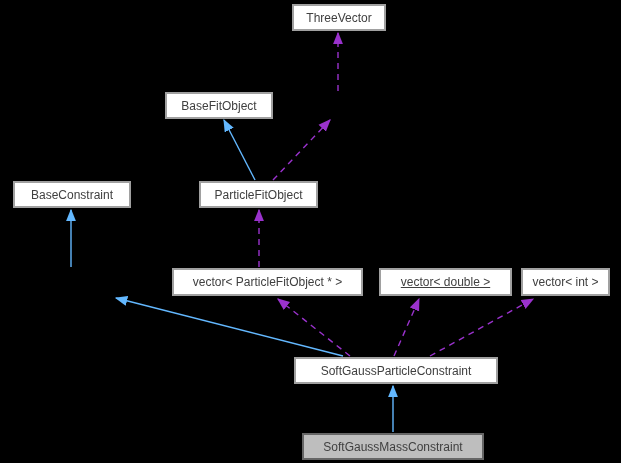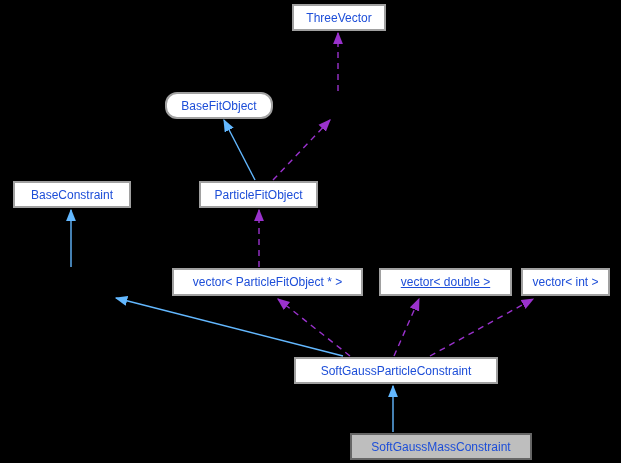--- a/index.html
+++ b/index.html
@@ -33,46 +33,46 @@
     fill: none;
   }
   .head-inherit { fill: var(--inherit, #63B8FF); }
   .head-usage   { fill: var(--usage, #9A32CD); }
   .node {
     position: absolute;
     z-index: 2;
     box-sizing: border-box;
     background: var(--node-bg, #fff);
     border: 2px solid var(--node-border, #A0A0A0);
-    color: #1d4ed8;
+    color: #404040;
     font-size: 12px;
     line-height: 1;
     display: flex;
     align-items: center;
     justify-content: center;
     white-space: nowrap;
     cursor: pointer;
   }
   .node.current {
     background: var(--current-bg, #BEBEBE);
     border-color: var(--current-border, #666666);
     cursor: default;
   }
   
   .pos-three-vector        { left: 292px; top: 4px;   width: 94px;  height: 27px; }
-  .pos-base-fit-object     { left: 165px; top: 92px;  width: 108px; height: 27px; border-radius: 12px; }
+  .pos-base-fit-object     { left: 165px; top: 92px;  width: 108px; height: 27px; }
   .pos-four-vector         { left: 298px; top: 92px;  width: 76px;  height: 27px; }
   .pos-base-constraint     { left: 13px;  top: 181px; width: 118px; height: 27px; }
   .pos-particle-fit-object { left: 199px; top: 181px; width: 119px; height: 27px; }
   .pos-base-soft-constraint{ left: 6px;   top: 268px; width: 138px; height: 28px; }
   .pos-vector-pfo          { left: 172px; top: 268px; width: 191px; height: 28px; text-align: right; }
   .pos-vector-double       { left: 379px; top: 268px; width: 133px; height: 28px; text-decoration: underline; }
   .pos-vector-int          { left: 521px; top: 268px; width: 89px;  height: 28px; }
   .pos-sgpc                { left: 294px; top: 357px; width: 204px; height: 27px; }
-  .pos-sgmc                { left: 302px; top: 433px; width: 182px; height: 27px; margin-left: 48px; }
+  .pos-sgmc                { left: 302px; top: 433px; width: 182px; height: 27px; }
 </style>
 </head>
 <body>
 
 <div class="canvas">
 
   <svg class="edges" width="621" height="463" viewBox="0 0 621 463" aria-hidden="true">
     <defs>
       <marker id="ah-inherit" viewBox="0 0 10 8" refX="9" refY="4" markerWidth="9" markerHeight="8" orient="auto">
         <path class="head-inherit" d="M0,0 L10,4 L0,8 Z"></path>

